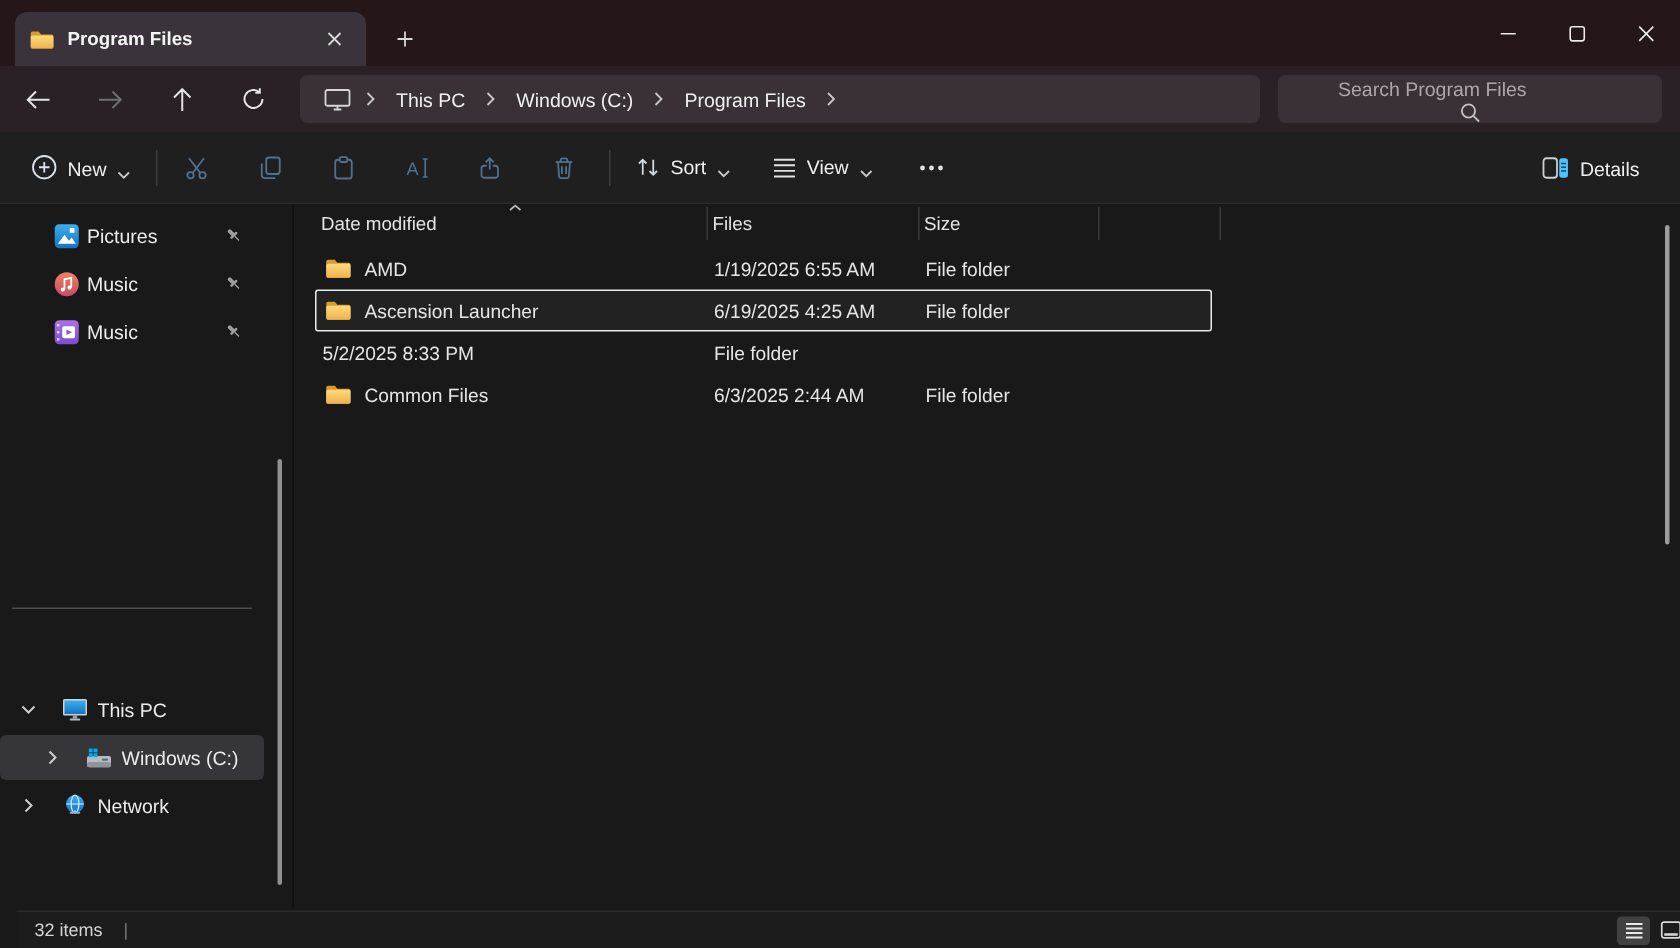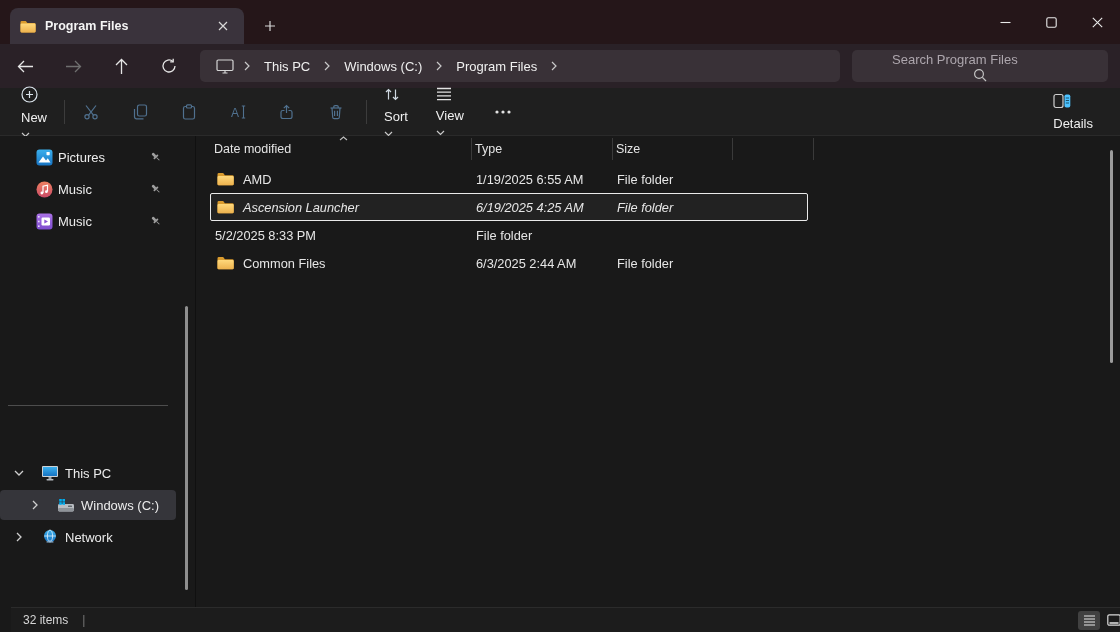--- a/index.html
+++ b/index.html
@@ -38,21 +38,21 @@
   .searchbox input {
     flex:1; background:transparent; border:none; outline:none;
     color:#e8e8e8; font-size:13px; font-family:"Liberation Sans", sans-serif;
   }
   .searchbox input::placeholder { color:#ad a6ad; color:#ada6ad; }
   
   .toolbar {
     position:absolute; top:88px; left:0; width:100%; height:48px; background:#1f1f1f;
     border-bottom:1px solid #2a2a2a; display:flex; align-items:center;
   }
-  .tb-btn { display:flex; align-items:flex-start; gap:7px; padding:6px 9px; border-radius:4px; white-space:nowrap;flex-direction:column; }
+  .tb-btn { display:flex; align-items:flex-end; gap:7px; padding:6px 9px; border-radius:4px; white-space:nowrap; }
   .tb-icon-btn { width:36px; height:34px; display:flex; align-items:center; justify-content:center; border-radius:4px; }
   .tb-sep { width:1px; height:24px; background:#3c3c3c; margin:0 8px; }
   .tb-label { color:#f0f0f0; font-size:13px; }
   .tb-right { margin-left:auto; margin-right:18px; }
   
   .sidebar { position:absolute; left:0; top:136px; width:196px; height:471px; background:#191919; }
   .side-item {
     height:30px; margin:2px 20px 2px 0; width:176px; border-radius:4px;
     display:flex; align-items:center; gap:6px; padding-left:36px; position:relative;
   }
@@ -74,21 +74,21 @@
   }
   .list-header .hcell { padding-left:4px; height:100%; display:flex; align-items:center; }
   .list-header .hcell.name { padding-left:9px; }
   .hsep { position:absolute; top:2px; width:1px; height:22px; background:#3a3a3a; }
   .sort-indicator { position:absolute; left:143px; top:0px; }
   .rows { position:absolute; top:29px; left:14px; }
   .row {
     width:598px; height:28px; display:grid; grid-template-columns:261px 141px 120px 76px;
     align-items:center; border:1px solid transparent; border-radius:2px;
   }
-  .row.selected { border-color:#eaeaea; background:rgba(255,255,255,0.045);font-style:italic; }
+  .row.selected { border-color:#eaeaea; background:rgba(255,255,255,0.045); }
   .cell { padding-left:4px; color:#e6e6e6; font-size:12.8px; white-space:nowrap; overflow:hidden; }
   .cell.name { display:flex; align-items:center; gap:9px; padding-left:6px; }
   .main-scrollbar { position:absolute; right:7px; top:14px; width:3px; height:213px; background:#9c9c9c; border-radius:2px; }
   
   .statusbar {
     position:absolute; left:11px; bottom:0; width:100%; height:25px; background:#1c1c1c;
     border-top:1px solid #2b2b2b; display:flex; align-items:center; padding:0 6px 0 12px;
   }
   .status-count { color:#d6d6d6; font-size:12px; }
   .status-div { color:#777; margin-left:14px; font-size:12px; }
@@ -456,21 +456,21 @@
   <div class="sidebar-border"></div>
 
   <div class="main">
     <div class="list-header">
       <span class="sort-indicator">
         <svg width="9" height="5" viewBox="0 0 9 5">
             <path d="M1 4 L4.5 1 L8 4" stroke="#bdbdbd" stroke-width="1.1" fill="none"></path>
           </svg>
       </span>
       <div class="hcell">Date modified</div>
-      <div class="hcell">Type</div>
+      <div class="hcell">Files</div>
       <div class="hcell">Size</div>
       <div class="hsep" style="left:275px;"></div>
       <div class="hsep" style="left:416px;"></div>
       <div class="hsep" style="left:536px;"></div>
       <div class="hsep" style="left:617px;"></div>
     </div>
 
     <div class="rows">
       <div class="row">
         <div class="cell name">

